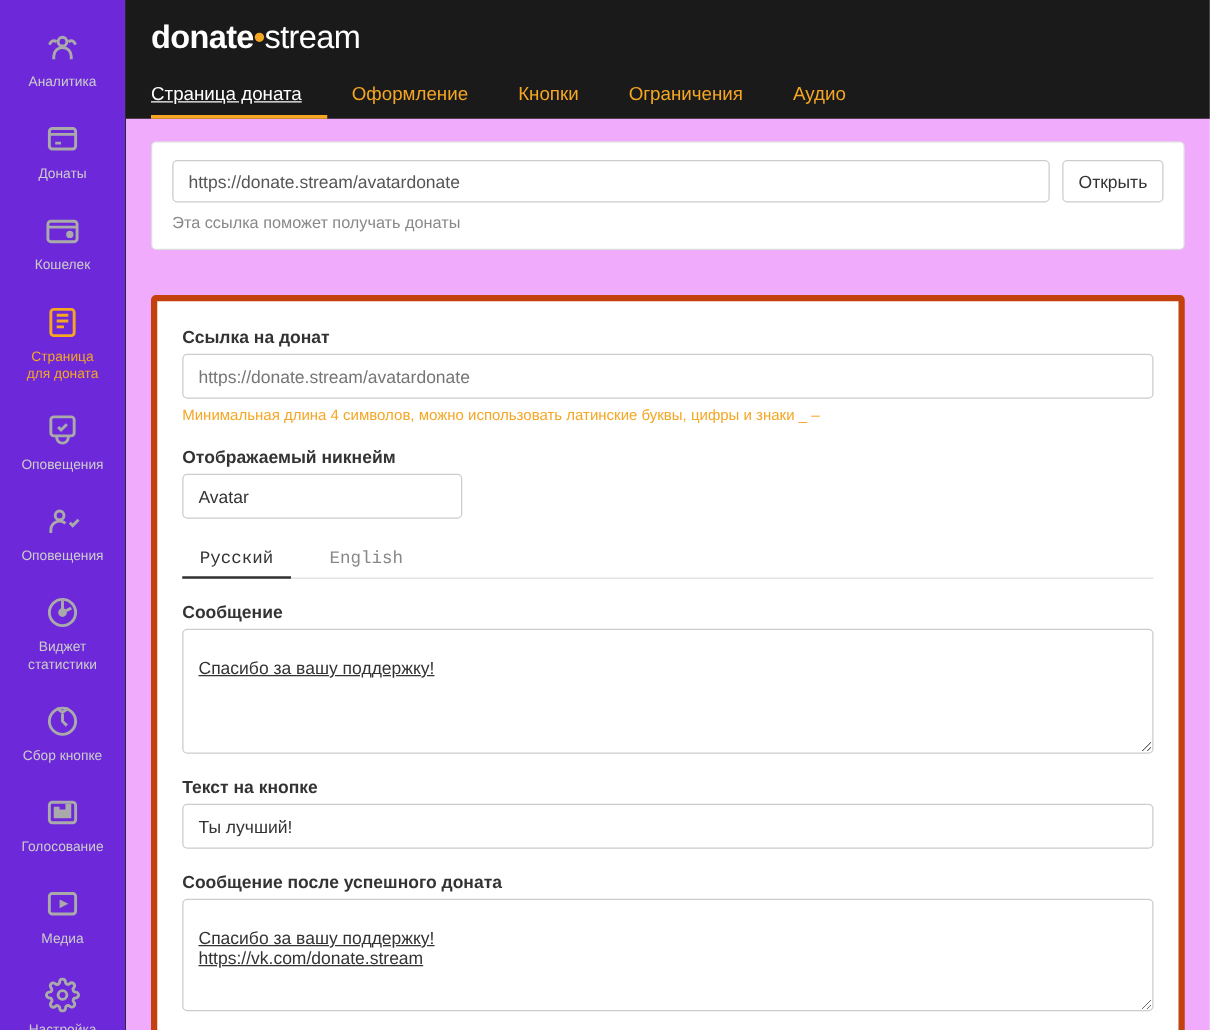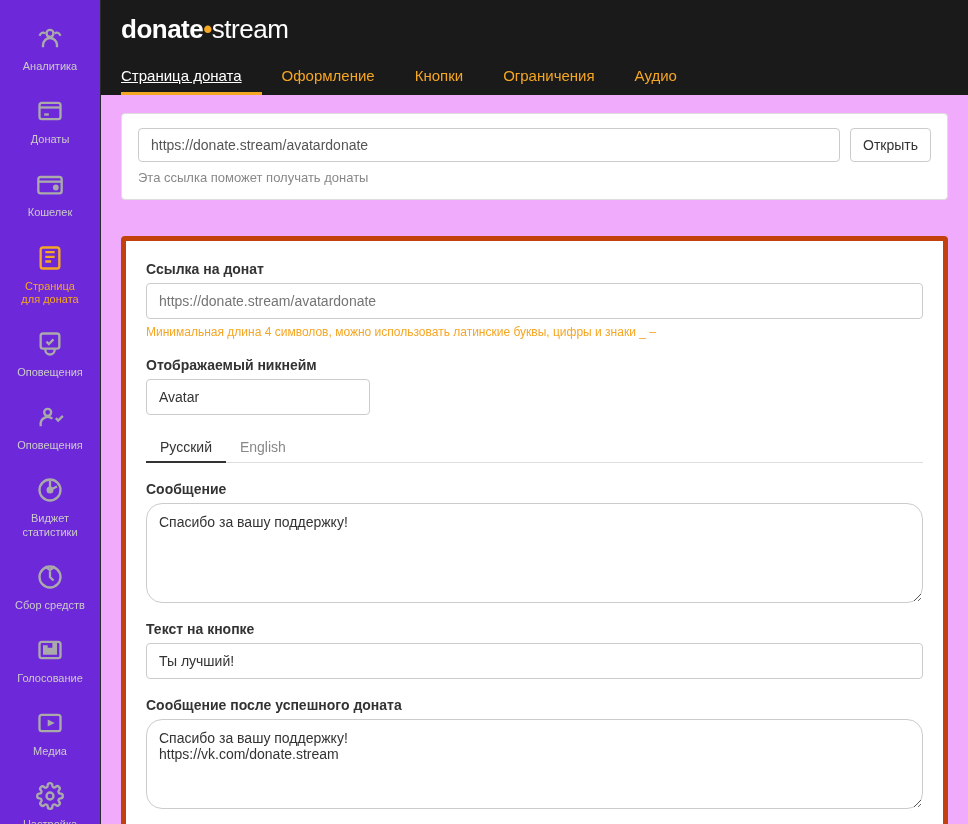--- a/index.html
+++ b/index.html
@@ -184,49 +184,51 @@
       color: #f5a623;
     }
 
     .nickname-input {
       width: 224px;
     }
 
     
     .lang-tabs {
       display: flex;
-      gap: 0;
+      gap: 17px;
       border-bottom: 1px solid #ddd;
+      font-family: Liberation Mono, monospace;
     }
     .lang-tab {
       padding: 6px 14px;
       cursor: pointer;
       font-size: 14px;
       color: #888;
       border-bottom: 2px solid transparent;
       margin-bottom: -1px;
     }
     .lang-tab.active {
       color: #333;
       border-bottom: 2px solid #333;
     }
 
     
     .field-textarea {
       width: 100%;
       border: 1px solid #ccc;
-      border-radius: 16px;
-      padding: 10px 12px;
+      border-radius: 4px;
+      padding: 22px 12px;
       font-size: 14px;
       color: #333;
       background: #fff;
       resize: vertical;
       min-height: 100px;
       outline: none;
       font-family: Arial, sans-serif;
+      text-decoration: underline;
     }
 
     
     .after-donate-textarea {
       min-height: 90px;
     }
 
     
     ::-webkit-scrollbar { width: 6px; }
     ::-webkit-scrollbar-track { background: #eee; }
@@ -316,21 +318,21 @@
   </div>
 
   <div class="sidebar-item">
     <div class="icon-wrap">
       <svg viewBox="0 0 24 24" fill="none" stroke="#aaa" stroke-width="2">
         <circle cx="12" cy="12" r="9"></circle>
         <path d="M12 7v5l3 3"></path>
         <path d="M8 3l4 3 4-3"></path>
       </svg>
     </div>
-    <span class="label">Сбор средств</span>
+    <span class="label">Сбор кнопке</span>
   </div>
 
   <div class="sidebar-item">
     <div class="icon-wrap">
       <svg viewBox="0 0 24 24" fill="none" stroke="#aaa" stroke-width="2">
         <rect x="3" y="5" width="18" height="14" rx="2"></rect>
         <path d="M7 9h2v6H7zM11 11h2v4h-2zM15 7h2v8h-2z"></path>
       </svg>
     </div>
     <span class="label">Голосование</span>

